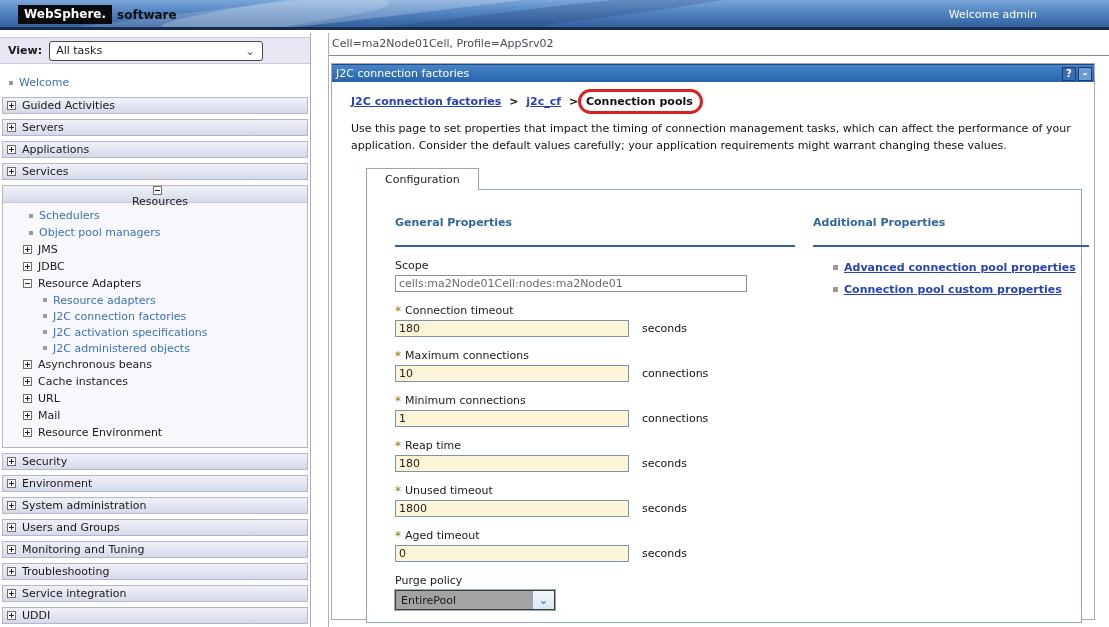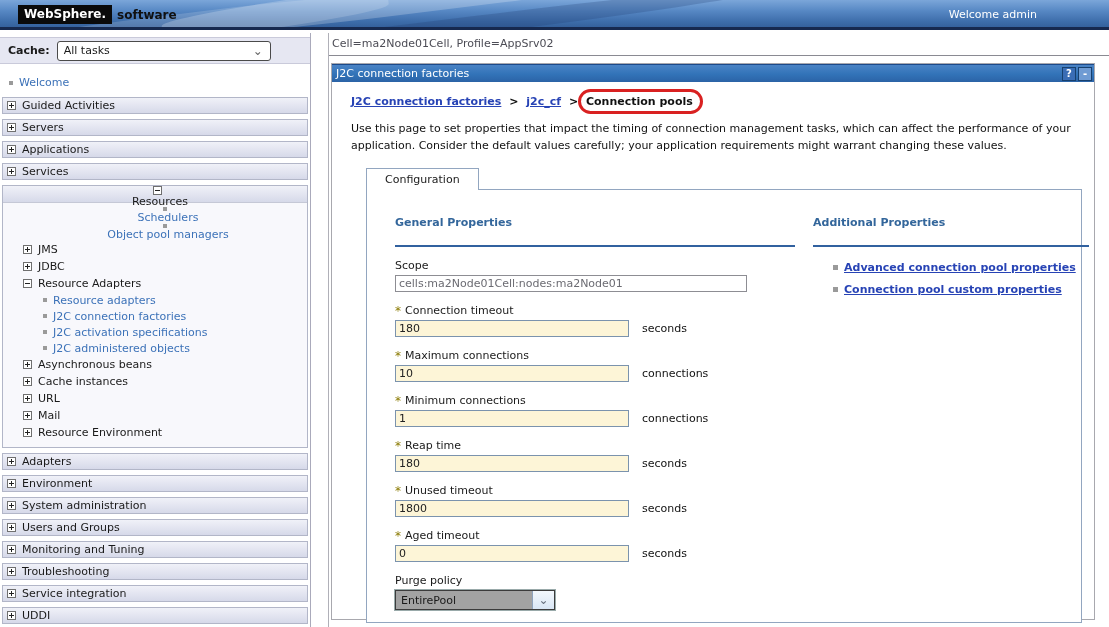--- a/index.html
+++ b/index.html
@@ -37,21 +37,21 @@
     background:linear-gradient(180deg,#f0f1f8 0%,#e2e4f0 55%,#d6d9e9 100%);
     display:flex; align-items:center; padding-left:4px; cursor:pointer; }
   .secbar span.lbl { margin-left:6px; }
   .expander { width:9px; height:9px; background:#fff; border:1px solid #6f6f6f; position:relative; flex:none; cursor:pointer; }
   .expander::before { content:""; position:absolute; left:1px; right:1px; top:3px; height:1px; background:#222; }
   .expander.plus::after { content:""; position:absolute; top:1px; bottom:1px; left:3px; width:1px; background:#222; }
   .res-block { margin:5px 2px 0 2px; border:1px solid #b2b6c8; background:#f8f8fc; }
   .res-block .secbar { margin:0; border:none; border-bottom:1px solid #c5c8d6;flex-direction:column; }
   .tree { padding:4px 0 6px 0; }
   .tree-row { display:flex; align-items:center; height:17px; }
-  .tree-row.lnk1 { padding-left:26px;flex-direction:column; }
+  .tree-row.lnk1 { padding-left:26px; }
   .tree-row.col1 { padding-left:20px; }
   .tree-row.lnk2 { padding-left:40px; height:16px; }
   .tree-row a { color:var(--link-blue,#3c72b8); text-decoration:none; cursor:pointer; }
   .tree-row .lbl { margin-left:6px; }
 
   
   .main { position:absolute; left:328px; top:33px; right:0; bottom:0; background:#fff; border-left:1px solid #b0b0b8; }
   .context { color:#4c4c55; padding:4px 3px 5px 3px; border-bottom:1px solid #8a8a92; }
   .panel { margin:7px 14px 0 2px; border:1px solid #a8a8ae; height:557px; background:#fff; }
   .titlebar { height:18px; background:linear-gradient(180deg,#4a83c5 0%,var(--titlebar-blue,#3273b8) 55%,#2b63a6 100%);
@@ -115,21 +115,21 @@
   <div class="streak s2"></div>
   <div class="logo">
     <span class="logo-box">WebSphere.</span>
     <span class="logo-sub">software</span>
   </div>
   <div class="welcome-text">Welcome admin</div>
 </div>
 
 <div class="sidebar">
   <div class="viewbar">
-    <span class="view-label">Cache:</span>
+    <span class="view-label">View:</span>
     <div class="view-select">
       <span>All tasks</span>
       <span class="chev">⌄</span>
     </div>
   </div>
   <div class="nav">
     <div class="nav-link">
       <span class="bullet"></span>
       <a>Welcome</a>
     </div>
@@ -211,21 +211,21 @@
         </div>
         <div class="tree-row col1">
           <span class="expander plus"></span>
           <span class="lbl">Resource Environment</span>
         </div>
       </div>
     </div>
 
     <div class="secbar">
       <span class="expander plus"></span>
-      <span class="lbl">Adapters</span>
+      <span class="lbl">Security</span>
     </div>
     <div class="secbar">
       <span class="expander plus"></span>
       <span class="lbl">Environment</span>
     </div>
     <div class="secbar">
       <span class="expander plus"></span>
       <span class="lbl">System administration</span>
     </div>
     <div class="secbar">

